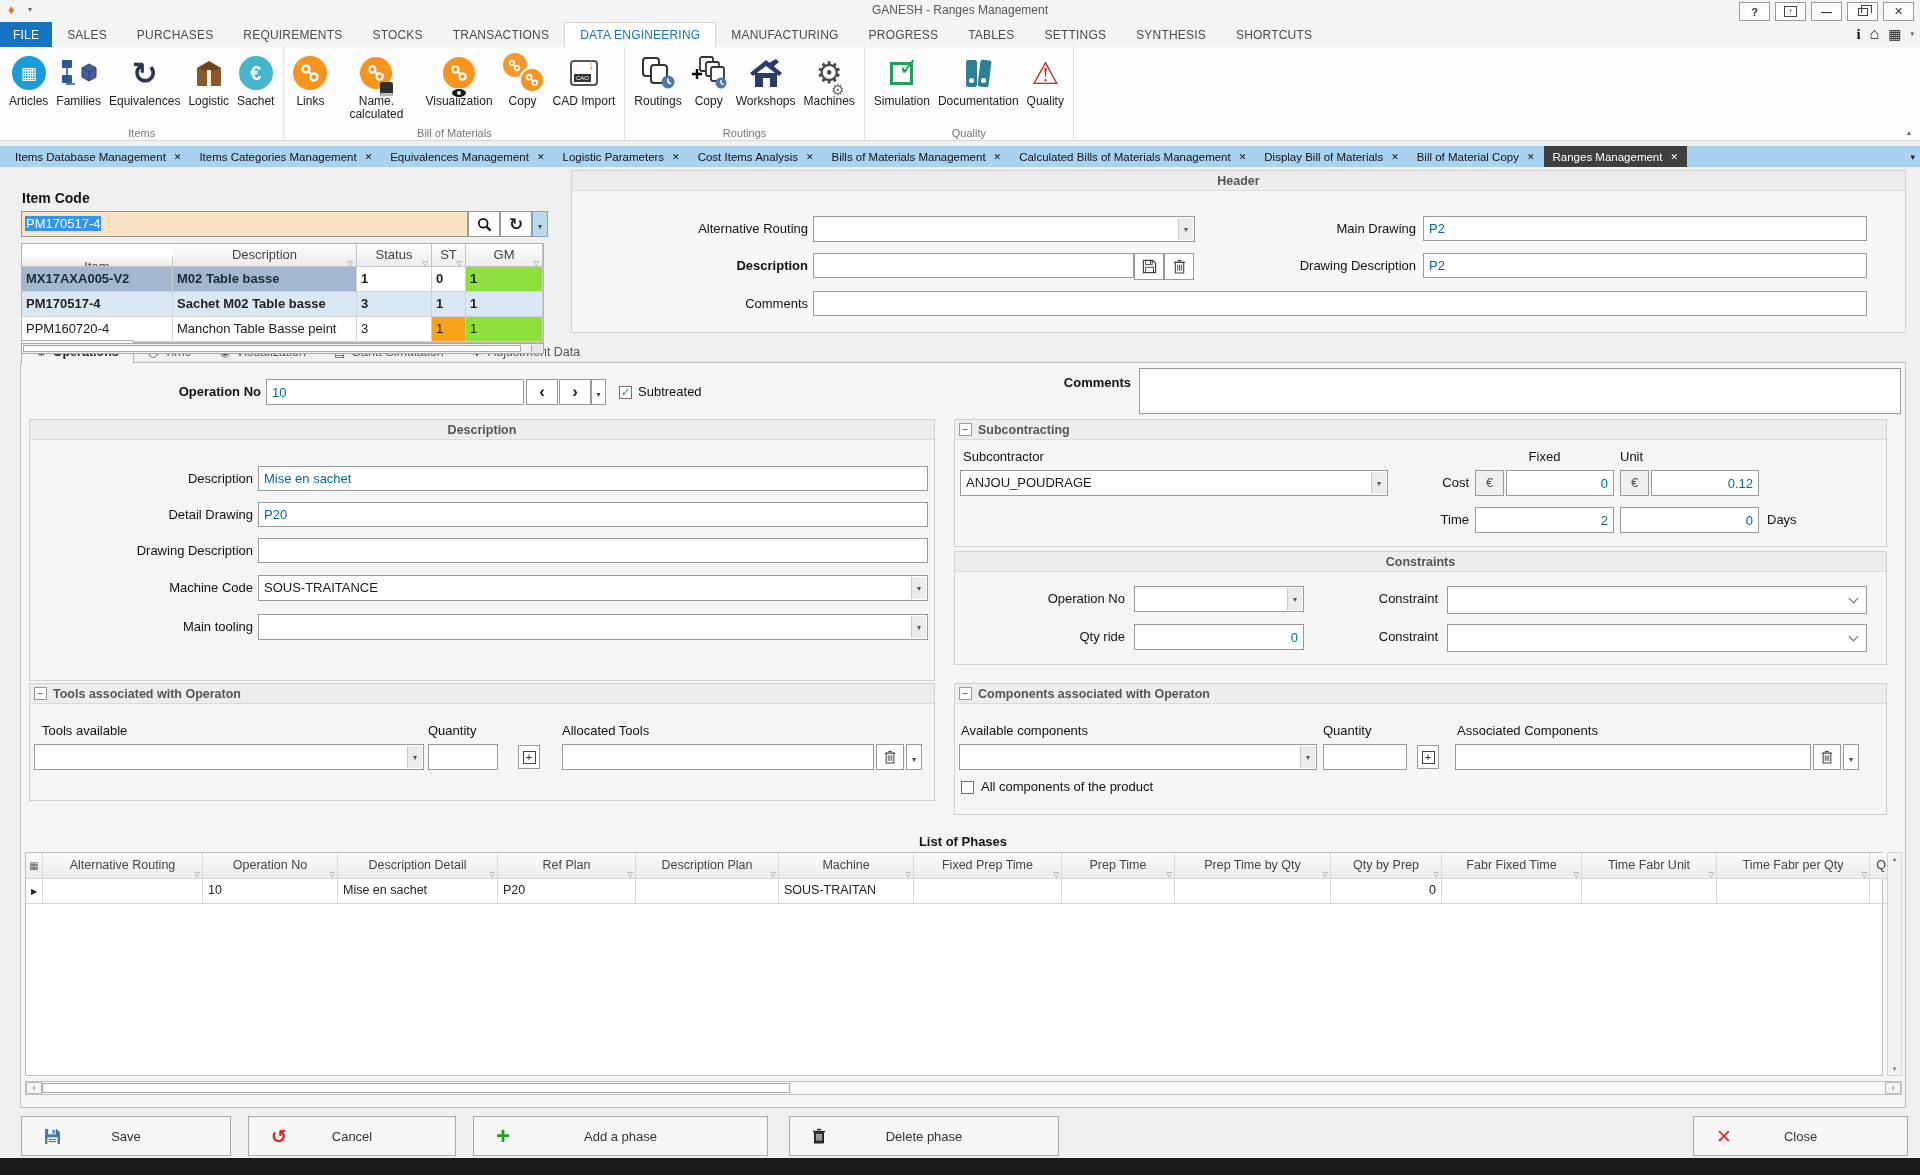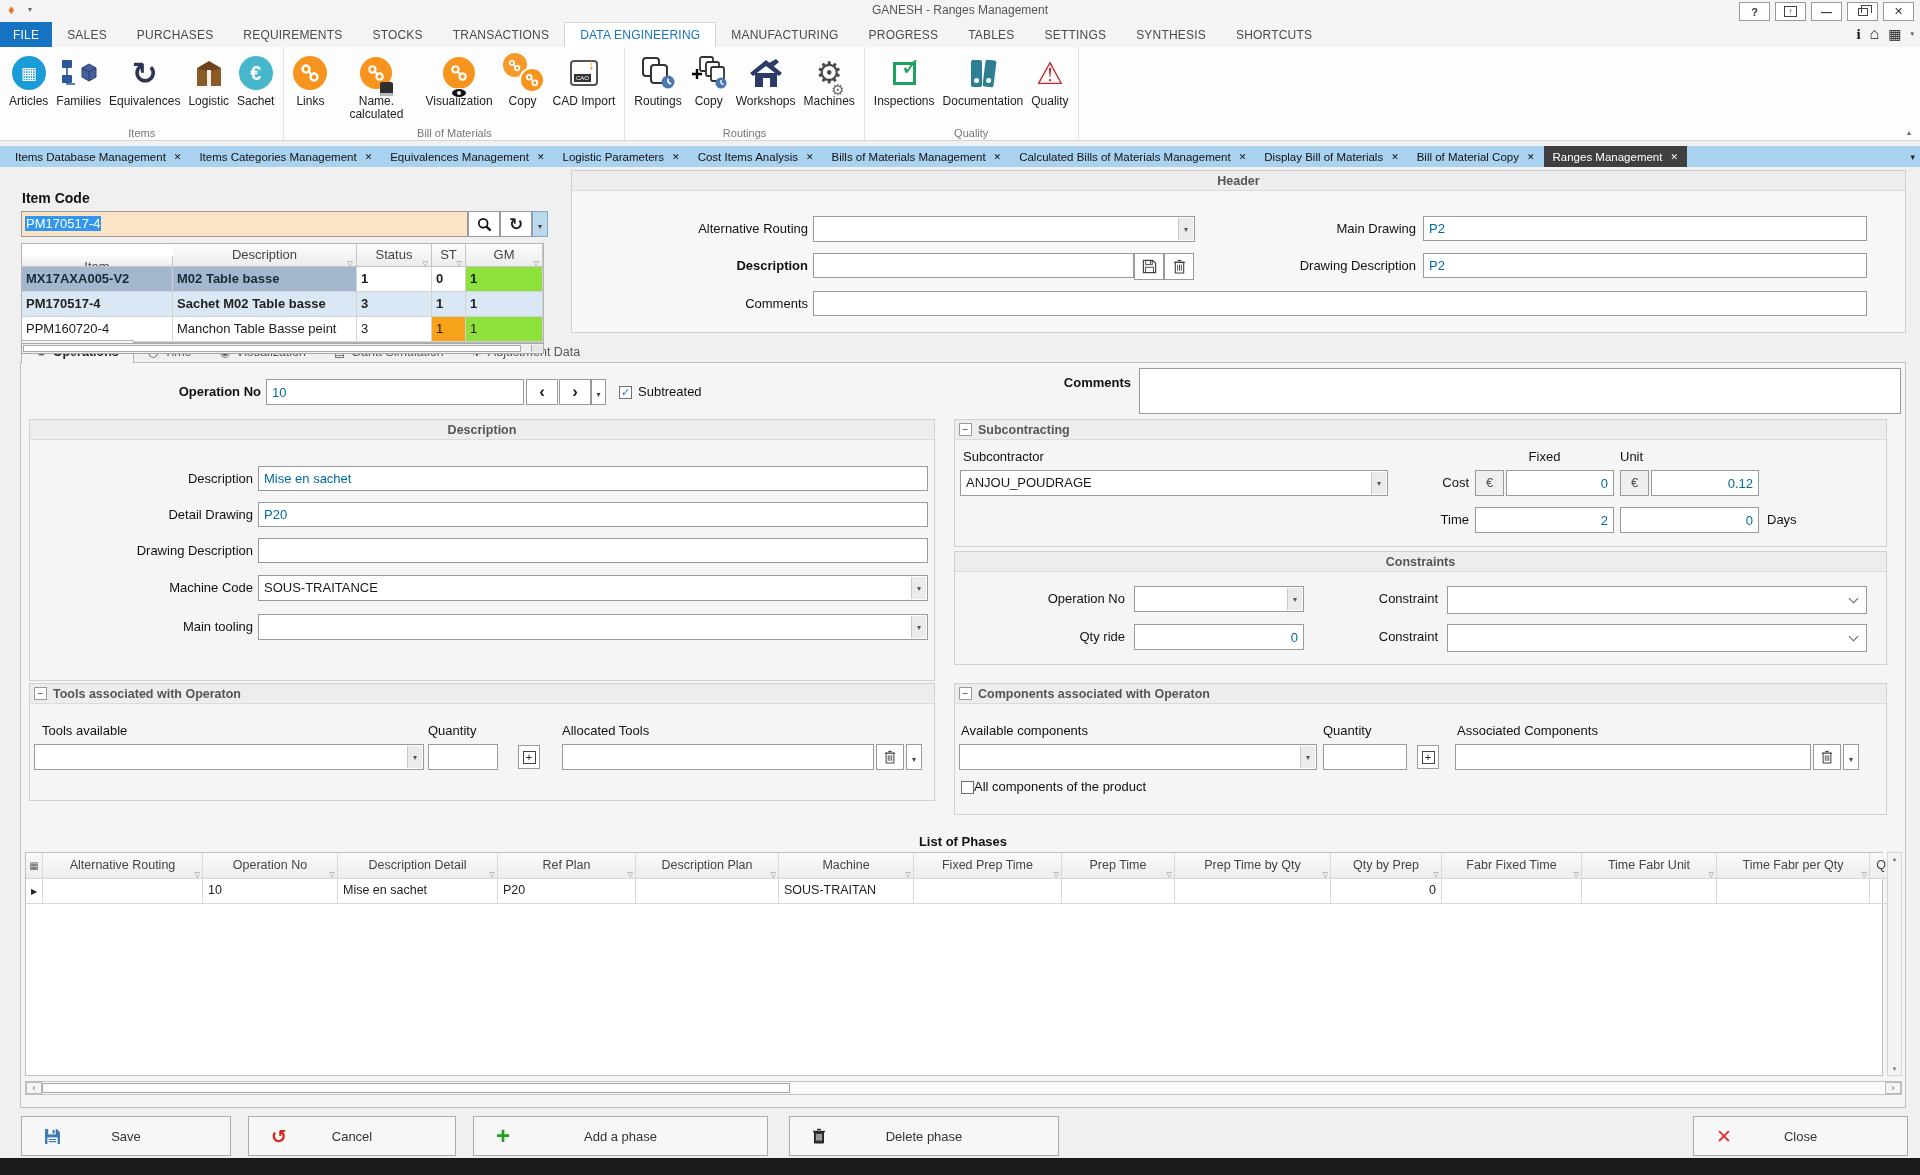--- a/index.html
+++ b/index.html
@@ -348,21 +348,21 @@
       <div class="rgroup-label">Routings</div>
     </div>
 
     <div class="rgroup">
       <div class="ritem">
         <div class="ric">
             <span class="insp-box">
               <span class="insp-check">✓</span>
             </span>
           </div>
-        <div class="rlabel">Inspections</div>
+        <div class="rlabel">Simulation</div>
       </div>
       <div class="ritem">
         <div class="ric">
             <span class="binder"></span>
             <span class="binder tilt"></span>
           </div>
         <div class="rlabel">Documentation</div>
       </div>
       <div class="ritem">
         <div class="ric">
@@ -665,21 +665,21 @@
         <svg width="12" height="14" viewBox="0 0 14 16">
             <path d="M1 3.5h12" stroke="#444" stroke-width="1.3"></path>
             <path d="M5 1.5h4" stroke="#444" stroke-width="1.3"></path>
             <path d="M2.5 3.5h9V15h-9z" fill="#fff" stroke="#444" stroke-width="1.2"></path>
             <path d="M5 6v6.5M7 6v6.5M9 6v6.5" stroke="#444" stroke-width="1"></path>
           </svg>
       </div>
       <div class="btn-sq" style="left:888px;top:60px;width:16px;height:26px;">
           <span class="i-dd"></span>
         </div>
-      <div class="abs" style="left:6px;top:96px;display:flex;align-items:center;">
+      <div class="abs" style="left:6px;top:96px;display:flex;align-items:center;gap:7px;">
         <span class="cb"></span>
         <span class="lbl" style="line-height:14px;">All components of the product</span>
       </div>
     </div>
 
     <div class="abs lbl bold" style="left:0;top:466px;width:100%;text-align:center;">List of Phases</div>
     <div class="ptable" style="left:4px;top:489px;width:1858px;height:224px;">
       <div class="prow phdr">
         <div class="pcell" style="width:17px;padding:0;"><span style="font-size:10px;color:#555;">▦</span></div>
         <div class="pcell" style="width:160px;"><span>Alternative Routing</span><span class="i-filter"></span></div>

